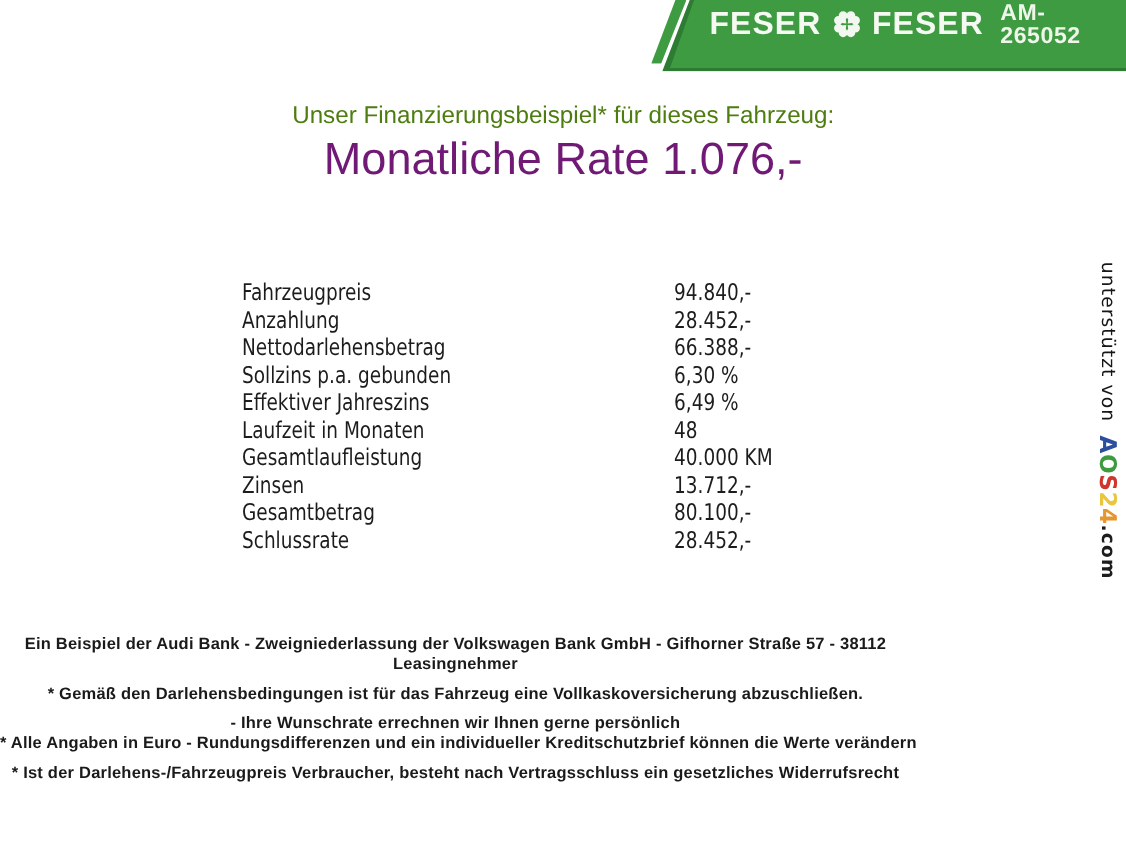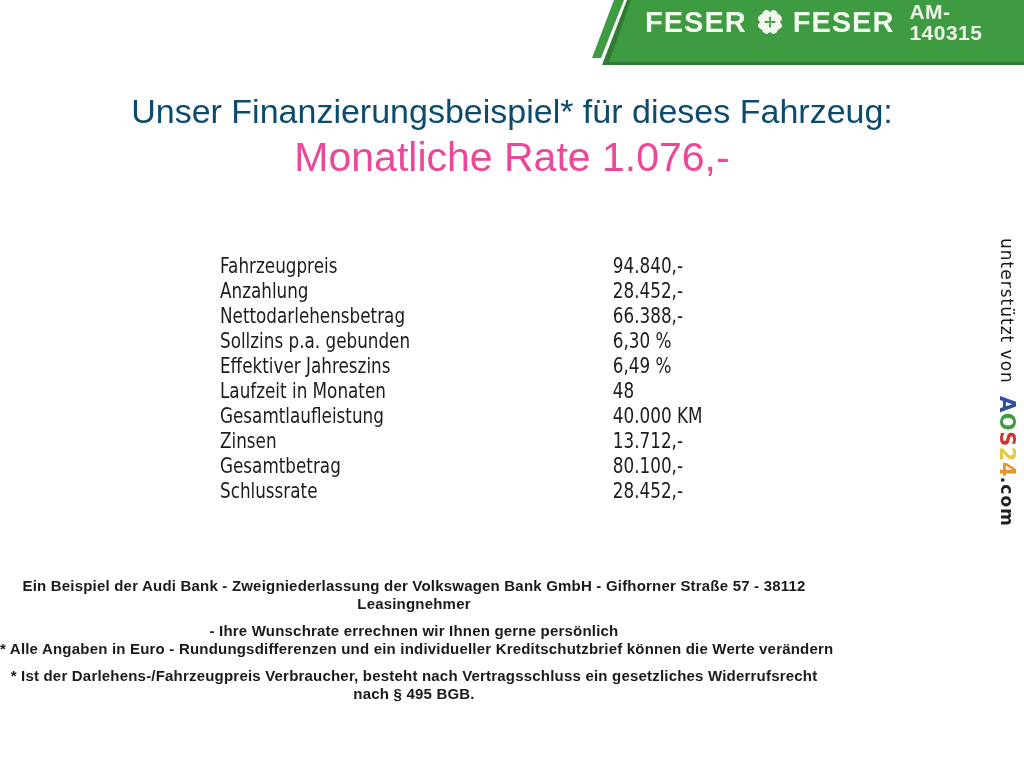--- a/index.html
+++ b/index.html
@@ -37,22 +37,22 @@
     line-height:1;transform:translateY(-1px);
   }
   .clover{display:inline-flex;margin:0 8px;transform:translateY(-1px);}
   .refcode{
     color:#eef6ea;font-weight:700;font-size:21px;letter-spacing:0.5px;
     margin-left:15px;line-height:1;transform:translateY(-1px);
   }
 
   
   .title{position:absolute;top:92px;left:0;width:1024px;text-align:center;}
-  .t1{font-size:34px;font-weight:400;color:#0c4a6e;letter-spacing:0px;}
-  .t2{font-size:41px;font-weight:400;color:#ec4899;margin-top:3px;letter-spacing:0px;}
+  .t1{font-size:22px;font-weight:400;color:#4d7c0f;letter-spacing:0px;}
+  .t2{font-size:41px;font-weight:400;color:#701a75;margin-top:3px;letter-spacing:0px;}
 
   
   .ftable{
     position:absolute;left:220px;top:254px;width:740px;
     font-family:"DejaVu Sans", sans-serif;
     font-size:21px;line-height:25px;color:#1c1c1c;
     transform:scaleX(0.8);transform-origin:0 0;
   }
   .frow{display:flex;}
   .flabel{flex:0 0 491px;}
@@ -107,21 +107,21 @@
               </g>
             <g transform="rotate(315)">
                 <circle cx="-3.2" cy="-8.5" r="4.3"></circle>
                 <circle cx="3.2" cy="-8.5" r="4.3"></circle>
                 <path d="M0,-1 L-6.6,-9.2 L6.6,-9.2 Z"></path>
               </g>
           </g>
         </svg>
       </span>
       <span class="brand">FESER</span>
-      <span class="refcode">AM-140315</span>
+      <span class="refcode">AM-265052</span>
     </div>
     <div class="banner-sliver" style="background: rgb(62, 155, 66);"></div>
   </header>
 
   <section class="title">
     <div class="t1">Unser Finanzierungsbeispiel* für dieses Fahrzeug:</div>
     <div class="t2">Monatliche Rate 1.076,-</div>
   </section>
 
   <section class="ftable">
@@ -170,22 +170,24 @@
   <aside class="vside">
     <span class="vprefix">unterstützt von</span><span class="vlogo"><span style="color: rgb(43, 79, 158);">A</span><span style="color: rgb(63, 155, 63);">O</span><span style="color: rgb(206, 55, 44);">S</span><span style="color: rgb(233, 198, 61);">2</span><span style="color: rgb(230, 150, 47);">4</span></span><span class="vsuffix">.com</span>
   </aside>
 
   <footer class="legal">
     <div class="para">
       <div class="line">Ein Beispiel der Audi Bank - Zweigniederlassung der Volkswagen Bank GmbH - Gifhorner Straße 57 - 38112</div>
       <div class="line">Leasingnehmer</div>
     </div>
     <div class="para">
+      <div class="line">* Gemäß den Darlehensbedingungen ist für das Fahrzeug eine Vollkaskoversicherung abzuschließen.</div>
+    </div>
+    <div class="para">
       <div class="line">- Ihre Wunschrate errechnen wir Ihnen gerne persönlich</div>
       <div class="line">* Alle Angaben in Euro - Rundungsdifferenzen und ein individueller Kreditschutzbrief können die Werte verändern</div>
     </div>
     <div class="para">
       <div class="line">* Ist der Darlehens-/Fahrzeugpreis Verbraucher, besteht nach Vertragsschluss ein gesetzliches Widerrufsrecht</div>
-      <div class="line">nach § 495 BGB.</div>
     </div>
   </footer>
 
 </div>
 
 </body></html>

